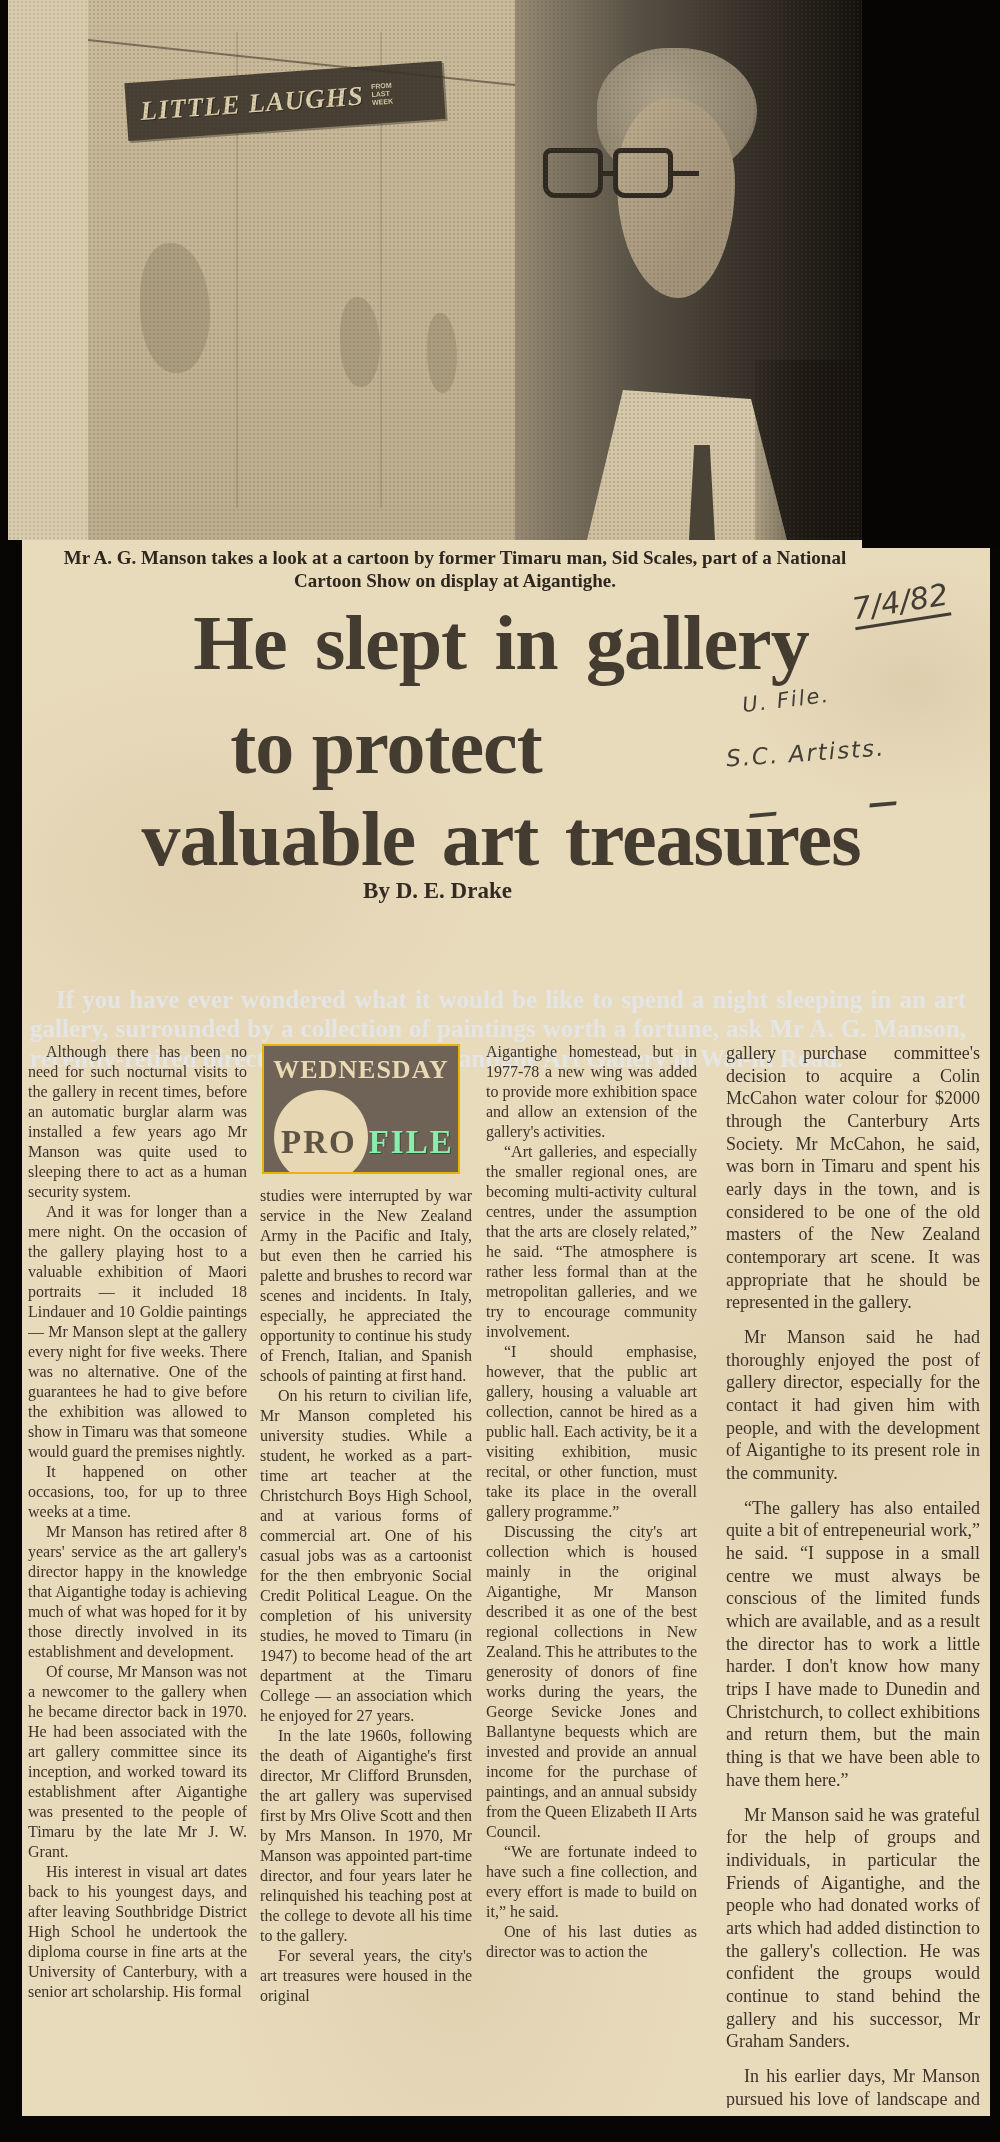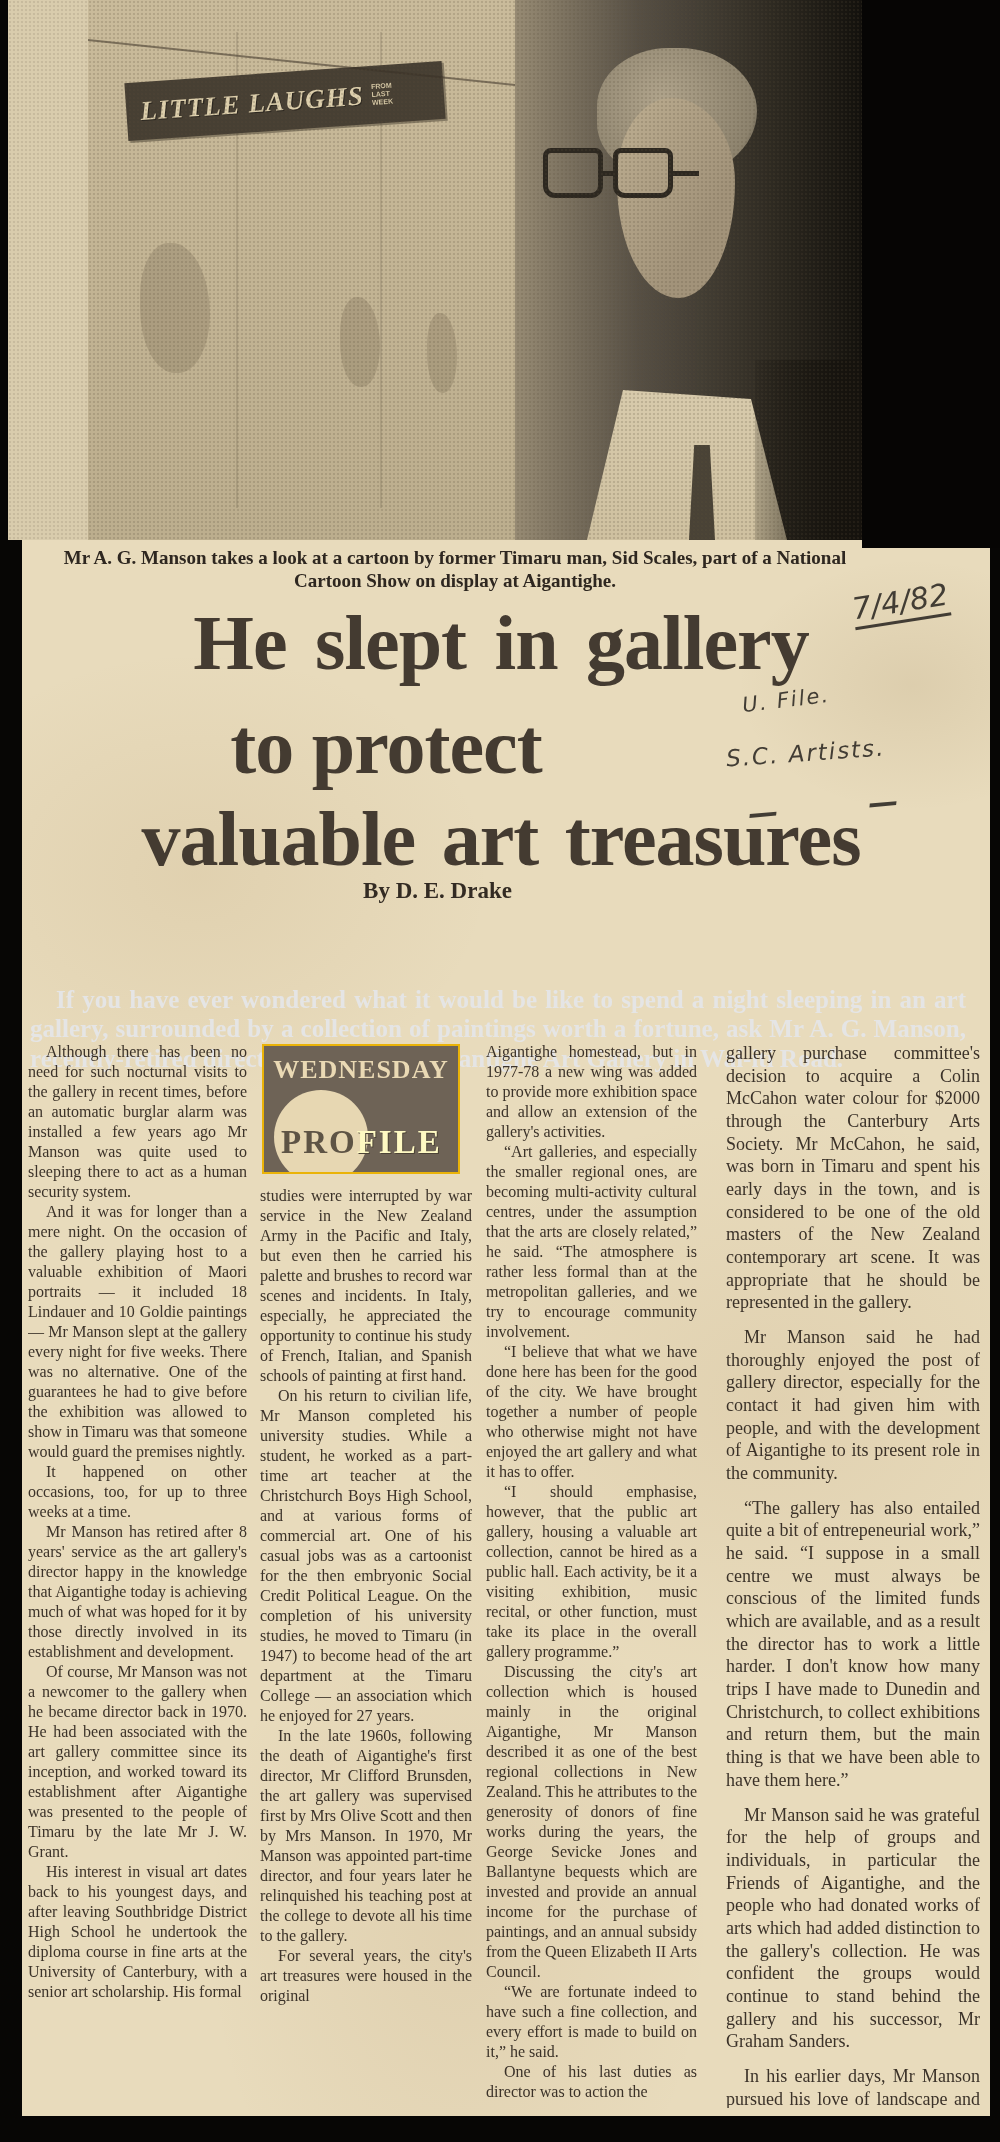--- a/index.html
+++ b/index.html
@@ -145,21 +145,21 @@
   .profile-week {
     position:absolute; left:0; top:8px; width:100%; text-align:center;
     color:#ead9b4; font-weight:bold; font-size:26px; letter-spacing:1px;
   }
   .profile-circle {
     position:absolute; left:10px; top:44px; width:94px; height:94px;
     border-radius:50%; background:#e7d7b2;
   }
   .profile-word { position:absolute; left:17px; top:76px; font-weight:bold; font-size:33px; letter-spacing:2px; }
   .profile-pro { color:#5e5445; }
-  .profile-file { color:#fef9c3; text-shadow:1px 1px 0 #4c4336; }
+  .profile-file { color:#86efac; text-shadow:1px 1px 0 #4c4336;margin-left:12px; }
 </style>
 </head>
 <body>
 
 <div id="canvas">
 
   <div class="paper"></div>
 
   <div class="photo-strip-left"></div>
   <div class="photo">
@@ -224,21 +224,20 @@
         <div class="profile-word"><span class="profile-pro">PRO</span><span class="profile-file">FILE</span></div>
       </div>
       <p class="no-indent">studies were interrupted by war service in the New Zealand Army in the Pacific and Italy, but even then he carried his palette and brushes to record war scenes and incidents. In Italy, especially, he appreciated the opportunity to continue his study of French, Italian, and Spanish schools of painting at first hand.</p>
       <p>On his return to civilian life, Mr Manson completed his university studies. While a student, he worked as a part-time art teacher at the Christchurch Boys High School, and at various forms of commercial art. One of his casual jobs was as a cartoonist for the then embryonic Social Credit Political League. On the completion of his university studies, he moved to Timaru (in 1947) to become head of the art department at the Timaru College — an association which he enjoyed for 27 years.</p>
       <p>In the late 1960s, following the death of Aigantighe's first director, Mr Clifford Brunsden, the art gallery was supervised first by Mrs Olive Scott and then by Mrs Manson. In 1970, Mr Manson was appointed part-time director, and four years later he relinquished his teaching post at the college to devote all his time to the gallery.</p>
       <p>For several years, the city's art treasures were housed in the original</p>
     </div>
     <div class="col col3">
       <p class="no-indent">Aigantighe homestead, but in 1977-78 a new wing was added to provide more exhibition space and allow an extension of the gallery's activities.</p>
       <p>“Art galleries, and especially the smaller regional ones, are becoming multi-activity cultural centres, under the assumption that the arts are closely related,” he said. “The atmosphere is rather less formal than at the metropolitan galleries, and we try to encourage community involvement.</p>
-      <p>“I believe that what we have done here has been for the good of the city. We have brought together a number of people who otherwise might not have enjoyed the art gallery and what it has to offer.</p>
       <p>“I should emphasise, however, that the public art gallery, housing a valuable art collection, cannot be hired as a public hall. Each activity, be it a visiting exhibition, music recital, or other function, must take its place in the overall gallery programme.”</p>
       <p>Discussing the city's art collection which is housed mainly in the original Aigantighe, Mr Manson described it as one of the best regional collections in New Zealand. This he attributes to the generosity of donors of fine works during the years, the George Sevicke Jones and Ballantyne bequests which are invested and provide an annual income for the purchase of paintings, and an annual subsidy from the Queen Elizabeth II Arts Council.</p>
       <p>“We are fortunate indeed to have such a fine collection, and every effort is made to build on it,” he said.</p>
       <p>One of his last duties as director was to action the</p>
     </div>
     <div class="col col4">
       <p class="no-indent">gallery purchase committee's decision to acquire a Colin McCahon water colour for $2000 through the Canterbury Arts Society. Mr McCahon, he said, was born in Timaru and spent his early days in the town, and is considered to be one of the old masters of the New Zealand contemporary art scene. It was appropriate that he should be represented in the gallery.</p>
       <p>Mr Manson said he had thoroughly enjoyed the post of gallery director, especially for the contact it had given him with people, and with the development of Aigantighe to its present role in the community.</p>
       <p>“The gallery has also entailed quite a bit of entrepeneurial work,” he said. “I suppose in a small centre we must always be conscious of the limited funds which are available, and as a result the director has to work a little harder. I don't know how many trips I have made to Dunedin and Christchurch, to collect exhibitions and return them, but the main thing is that we have been able to have them here.”</p>
       <p>Mr Manson said he was grateful for the help of groups and individuals, in particular the Friends of Aigantighe, and the people who had donated works of arts which had added distinction to the gallery's collection. He was confident the groups would continue to stand behind the gallery and his successor, Mr Graham Sanders.</p>

